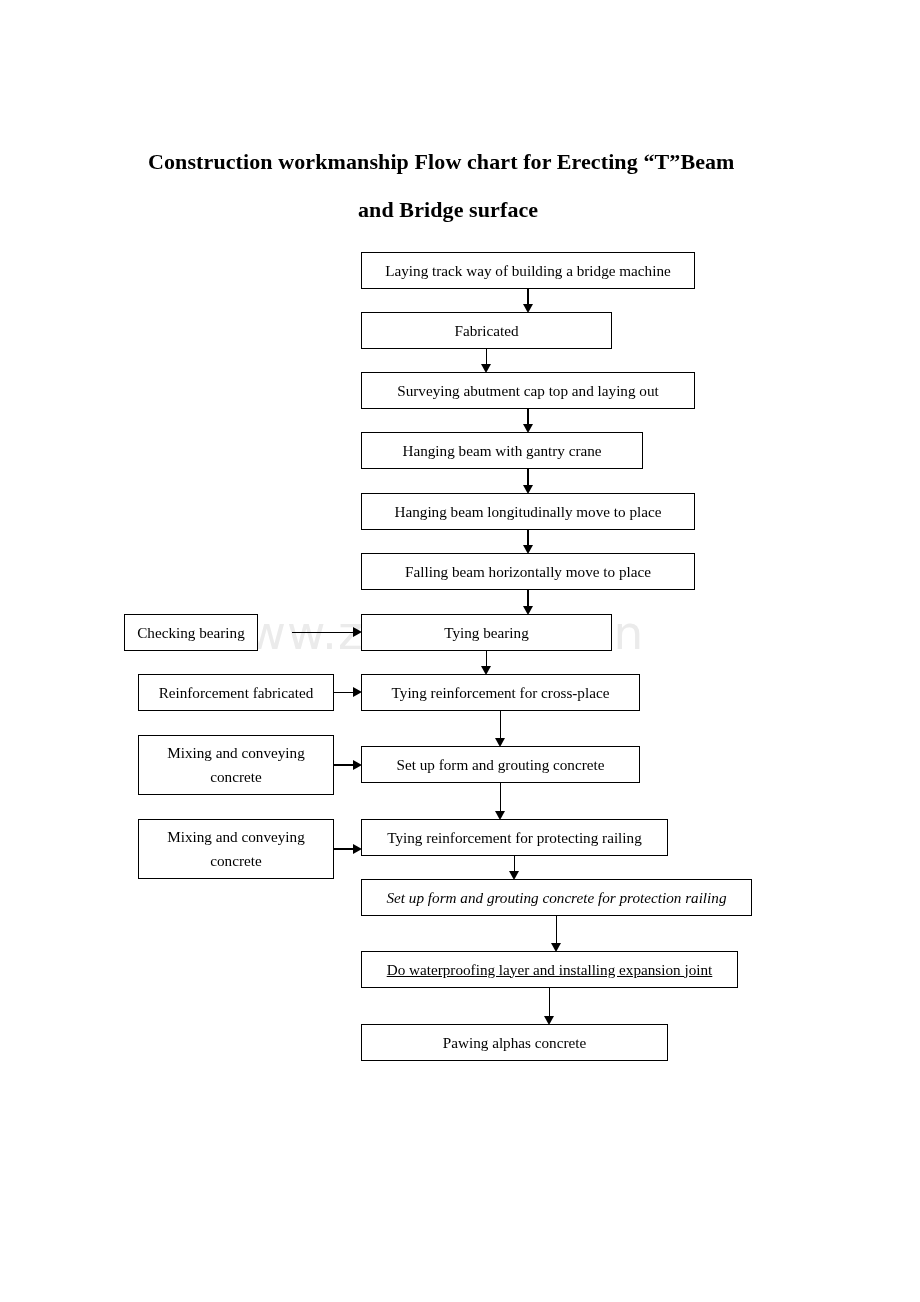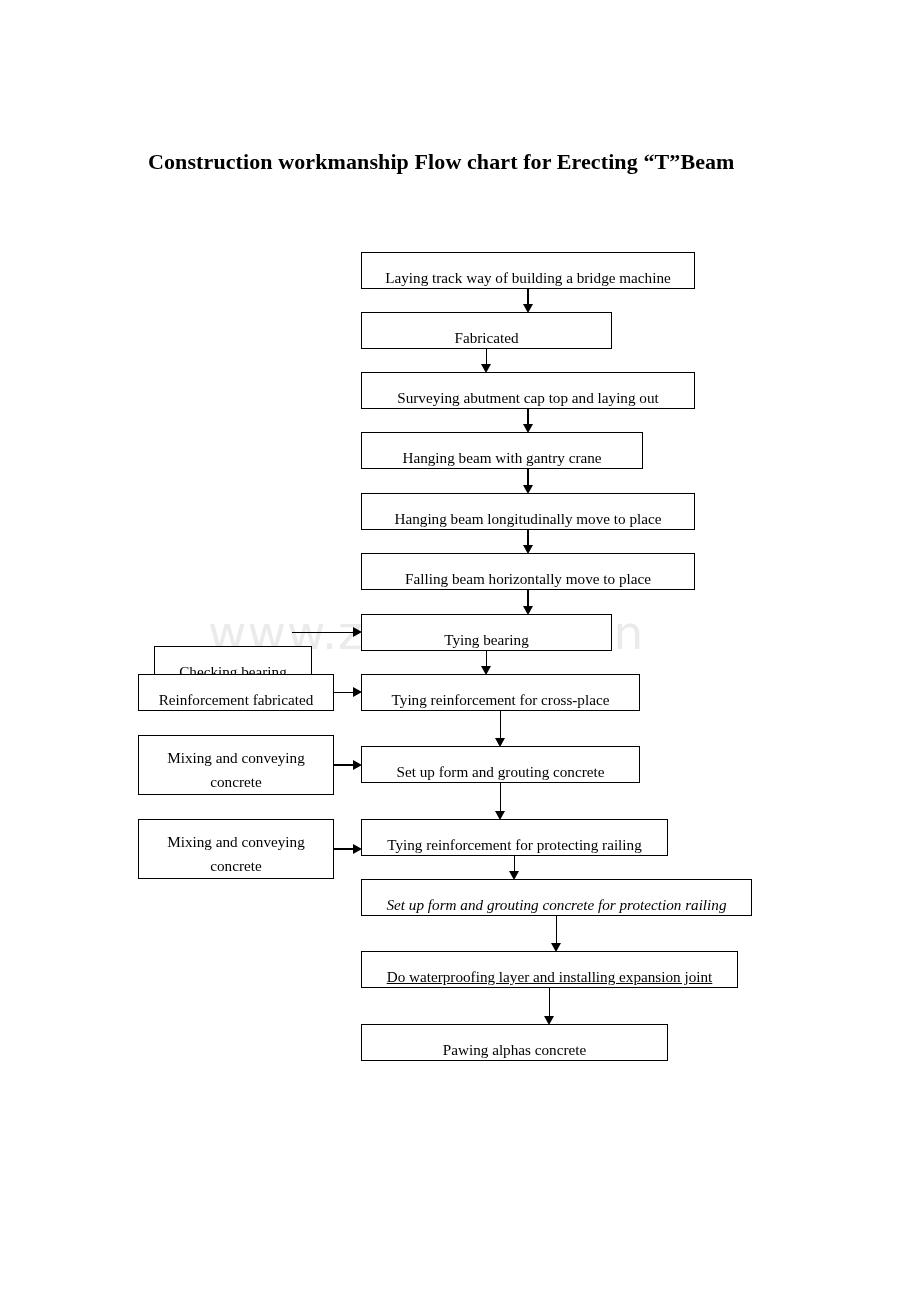--- a/index.html
+++ b/index.html
@@ -55,21 +55,21 @@
   
   .fbox {
     position: absolute;
     box-sizing: border-box;
     border: 1.3px solid #000000;
     background: #ffffff;
     font-size: 15.2px;
     line-height: 20px;
     text-align: center;
     display: flex;
-    align-items: flex-end;
+    align-items: center;
     justify-content: center;
     padding: 0 4px;
   }
   .fbox span { display: block; width: 100%; }
   .fbox.two-line { line-height: 24px; }
 
   
   .vline {
     position: absolute;
     width: 1.6px;
@@ -97,20 +97,21 @@
     border-left: 9px solid #000000;
   }
 </style>
 </head>
 <body>
 
 <div id="page">
 
   <div id="title-block">
     <span class="title-line-1">Construction workmanship Flow chart for Erecting “T”Beam</span>
+    <span class="title-line-2">and Bridge surface</span>
   </div>
 
   <div id="watermark">www.zixin.com.cn</div>
 
   <div id="flow-root">
       <div class="fbox" style="left: 361px; top: 252px; width: 334px; height: 37px;">
         <span>Laying track way of building a bridge machine</span>
       </div>
       <div class="fbox" style="left: 361px; top: 312px; width: 251px; height: 37px;">
         <span>Fabricated</span>
@@ -141,21 +142,21 @@
       </div>
       <div class="fbox" style="left: 361px; top: 879px; width: 391px; height: 37px; font-style: italic;">
         <span>Set up form and grouting concrete for protection railing</span>
       </div>
       <div class="fbox" style="left: 361px; top: 951px; width: 377px; height: 37px; text-decoration: underline;">
         <span>Do waterproofing layer and installing expansion joint</span>
       </div>
       <div class="fbox" style="left: 361px; top: 1024px; width: 307px; height: 37px;">
         <span>Pawing alphas concrete</span>
       </div>
-      <div class="fbox" style="left: 154px; top: 614px; width: 158px; height: 37px; margin-top: 32px;">
+      <div class="fbox" style="left: 124px; top: 614px; width: 134px; height: 37px;">
         <span>Checking bearing</span>
       </div>
       <div class="fbox" style="left: 138px; top: 674px; width: 196px; height: 37px;">
         <span>Reinforcement fabricated</span>
       </div>
       <div class="fbox two-line" style="left: 138px; top: 735px; width: 196px; height: 60px;">
         <span>Mixing and conveying<br>concrete</span>
       </div>
       <div class="fbox two-line" style="left: 138px; top: 819px; width: 196px; height: 60px;">
         <span>Mixing and conveying<br>concrete</span>

